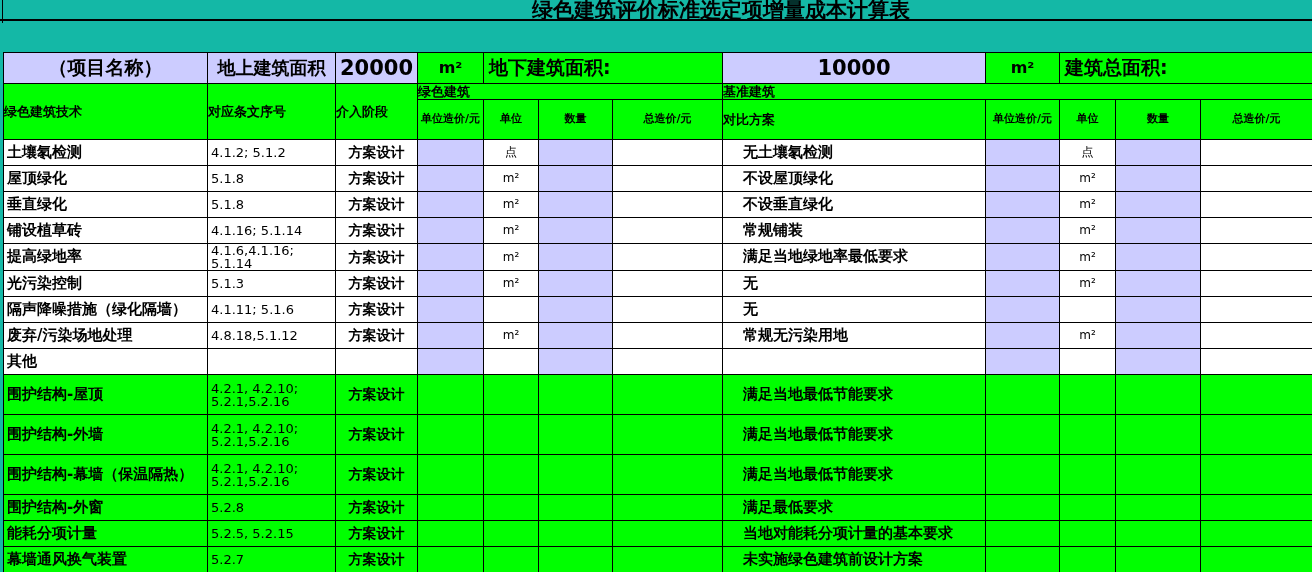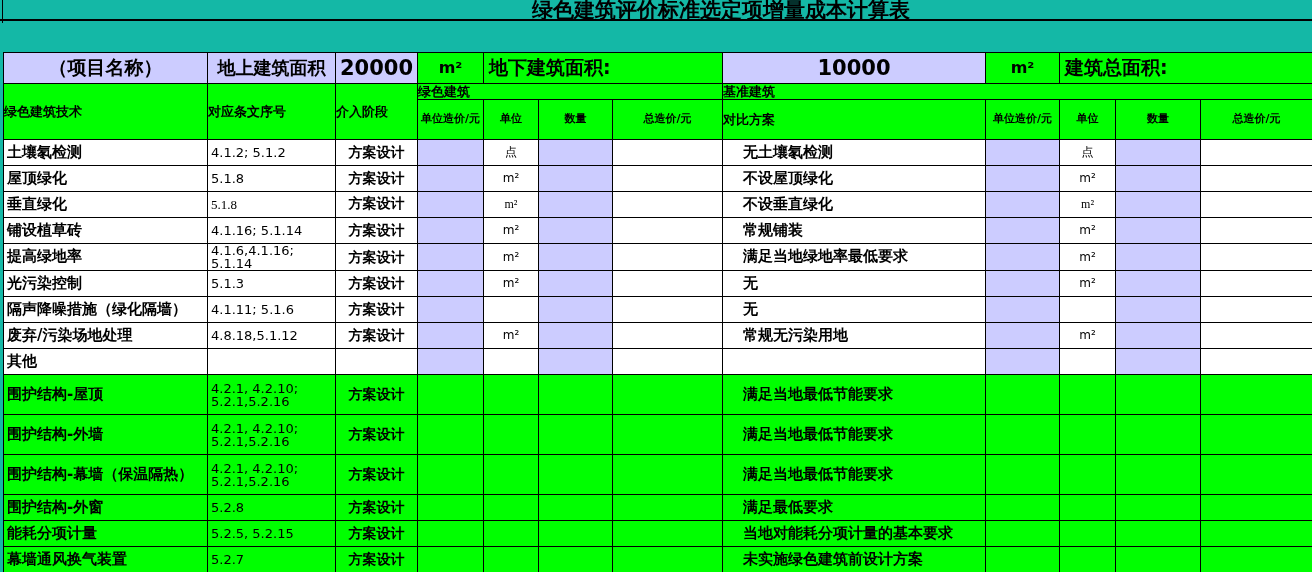--- a/index.html
+++ b/index.html
@@ -128,21 +128,21 @@
           <td class="c-val purple"></td>
           <td class="c-unit">m²</td>
           <td class="c-val purple"></td>
           <td class="c-val"></td>
           <td class="c-cmp">不设屋顶绿化</td>
           <td class="c-val purple"></td>
           <td class="c-unit">m²</td>
           <td class="c-val purple"></td>
           <td class="c-val"></td>
         </tr>
-        <tr class="white" style="height: 26px; font-family: Liberation Serif, serif;">
+        <tr class="white" style="height: 26px;">
           <td class="c-tech">垂直绿化</td>
           <td class="c-code">5.1.8</td>
           <td class="c-stage">方案设计</td>
           <td class="c-val purple"></td>
           <td class="c-unit">m²</td>
           <td class="c-val purple"></td>
           <td class="c-val"></td>
           <td class="c-cmp">不设垂直绿化</td>
           <td class="c-val purple"></td>
           <td class="c-unit">m²</td>

